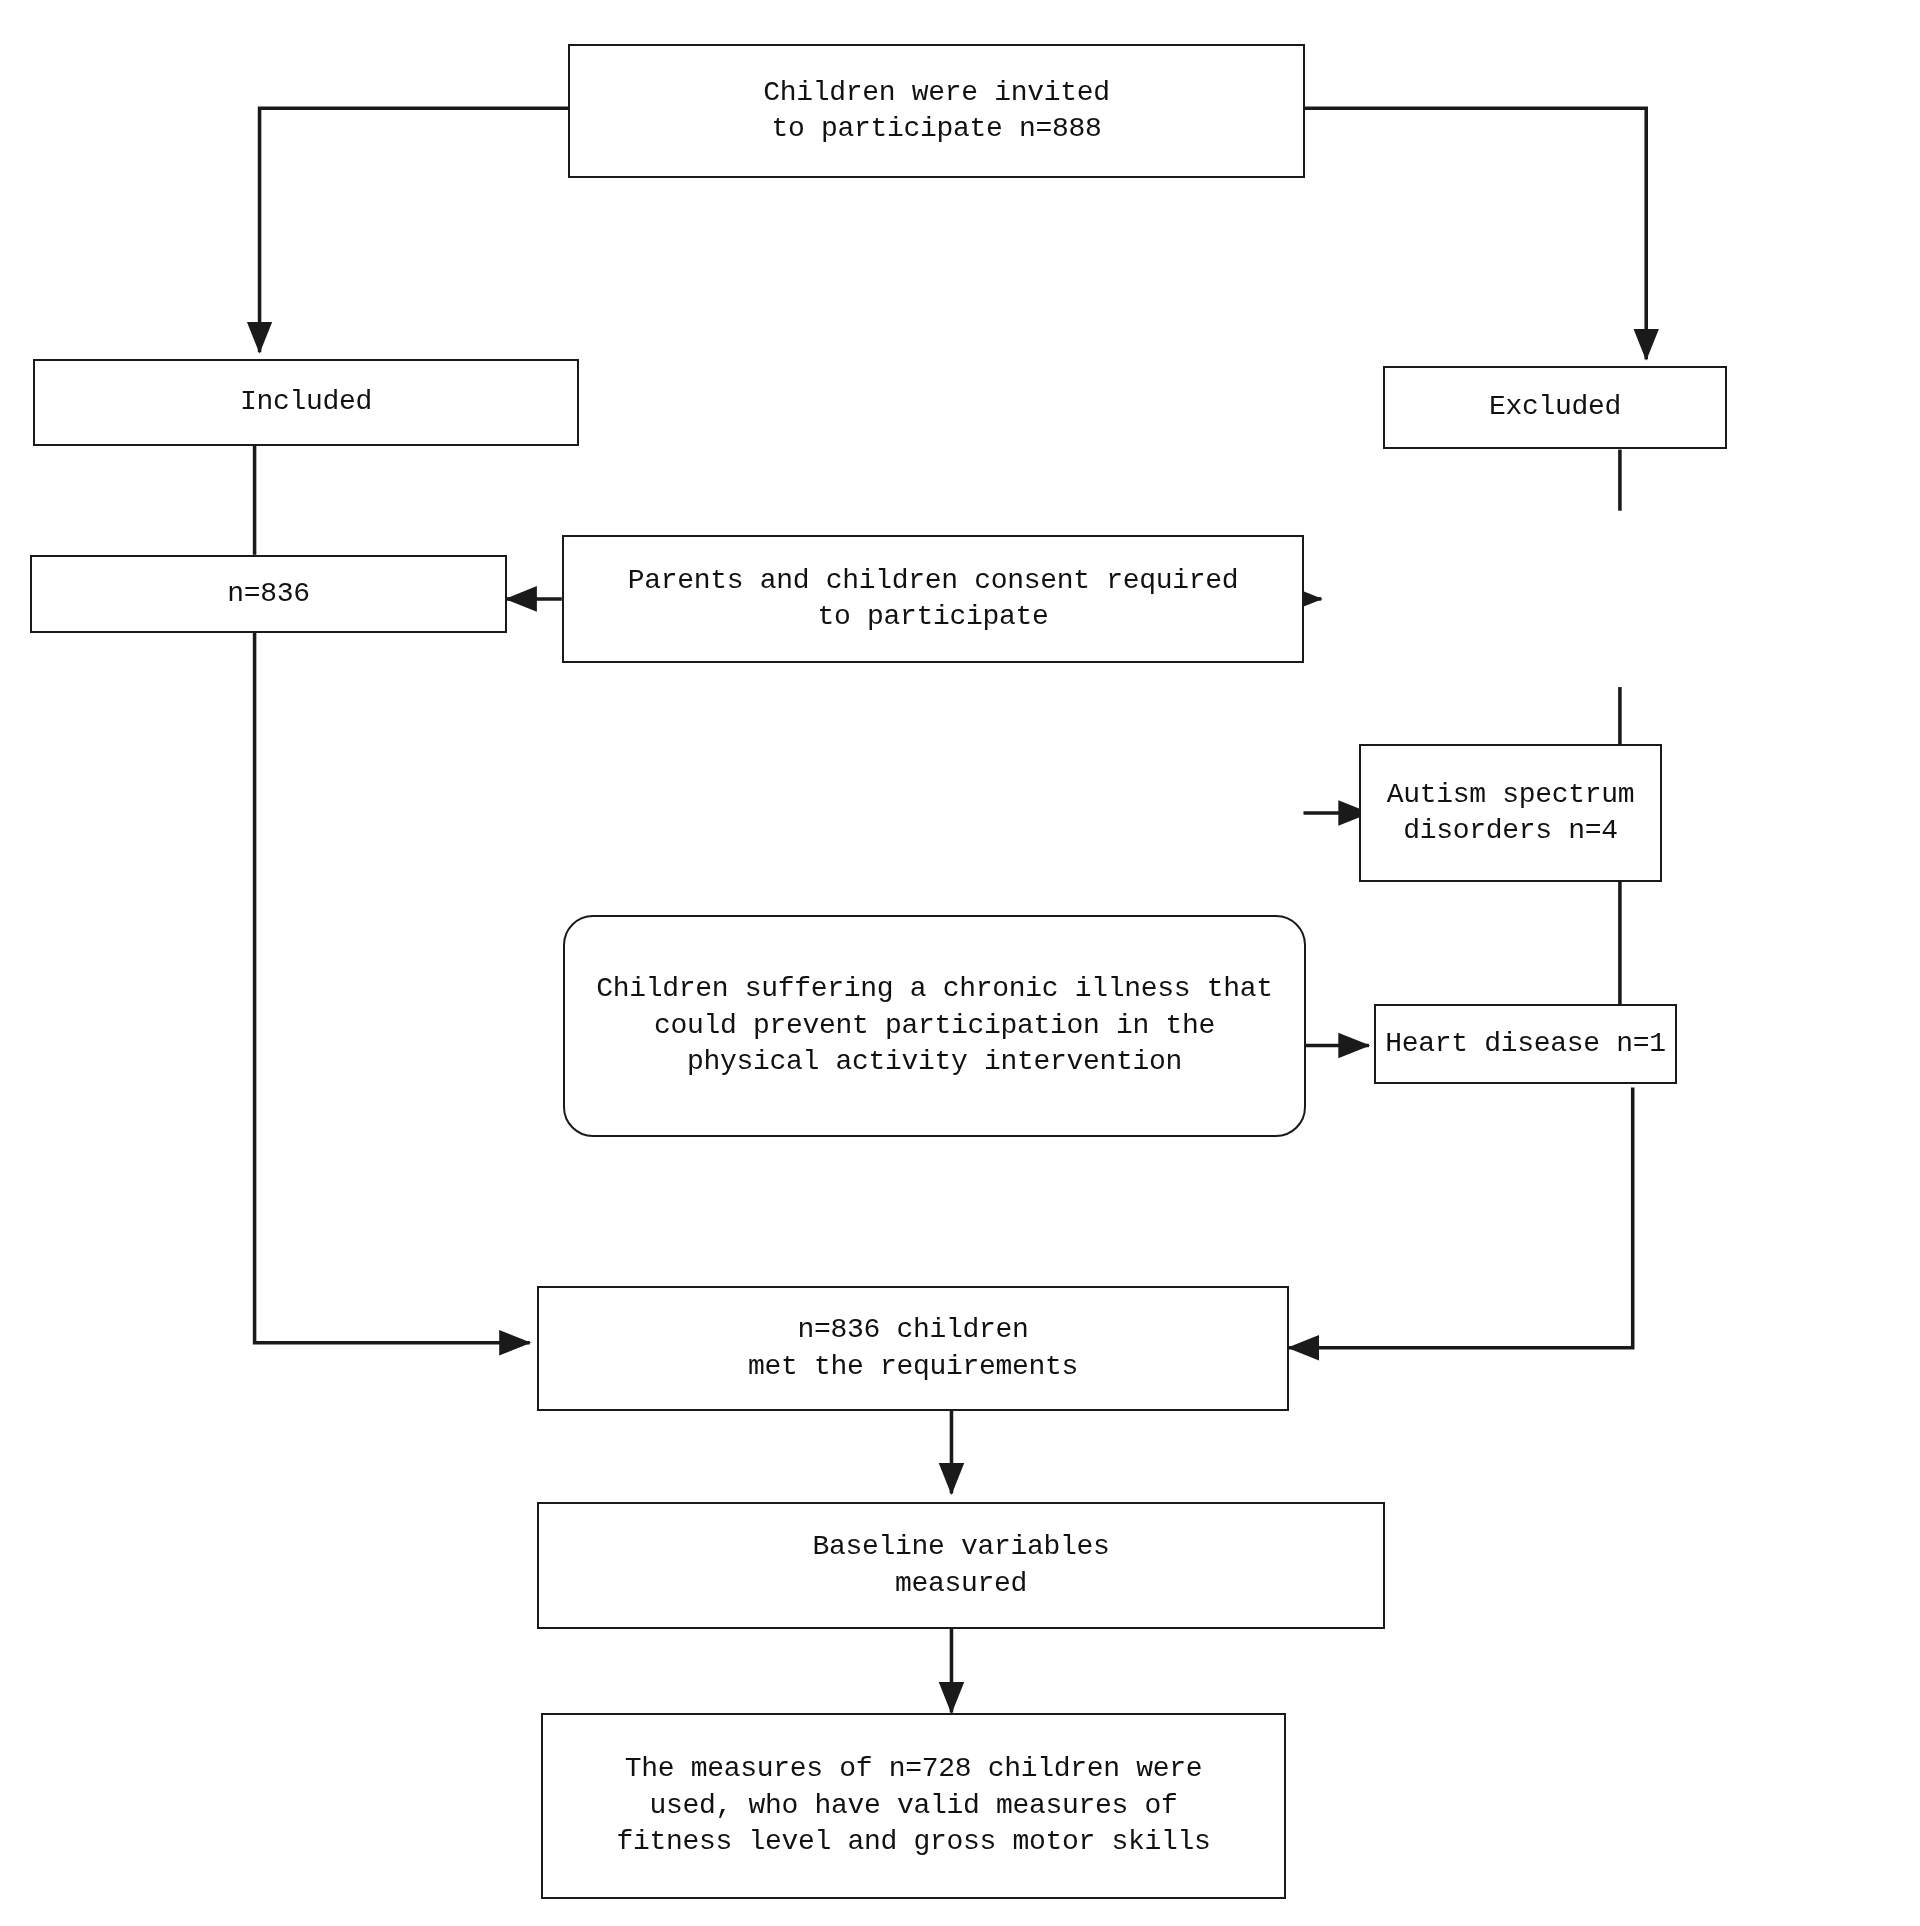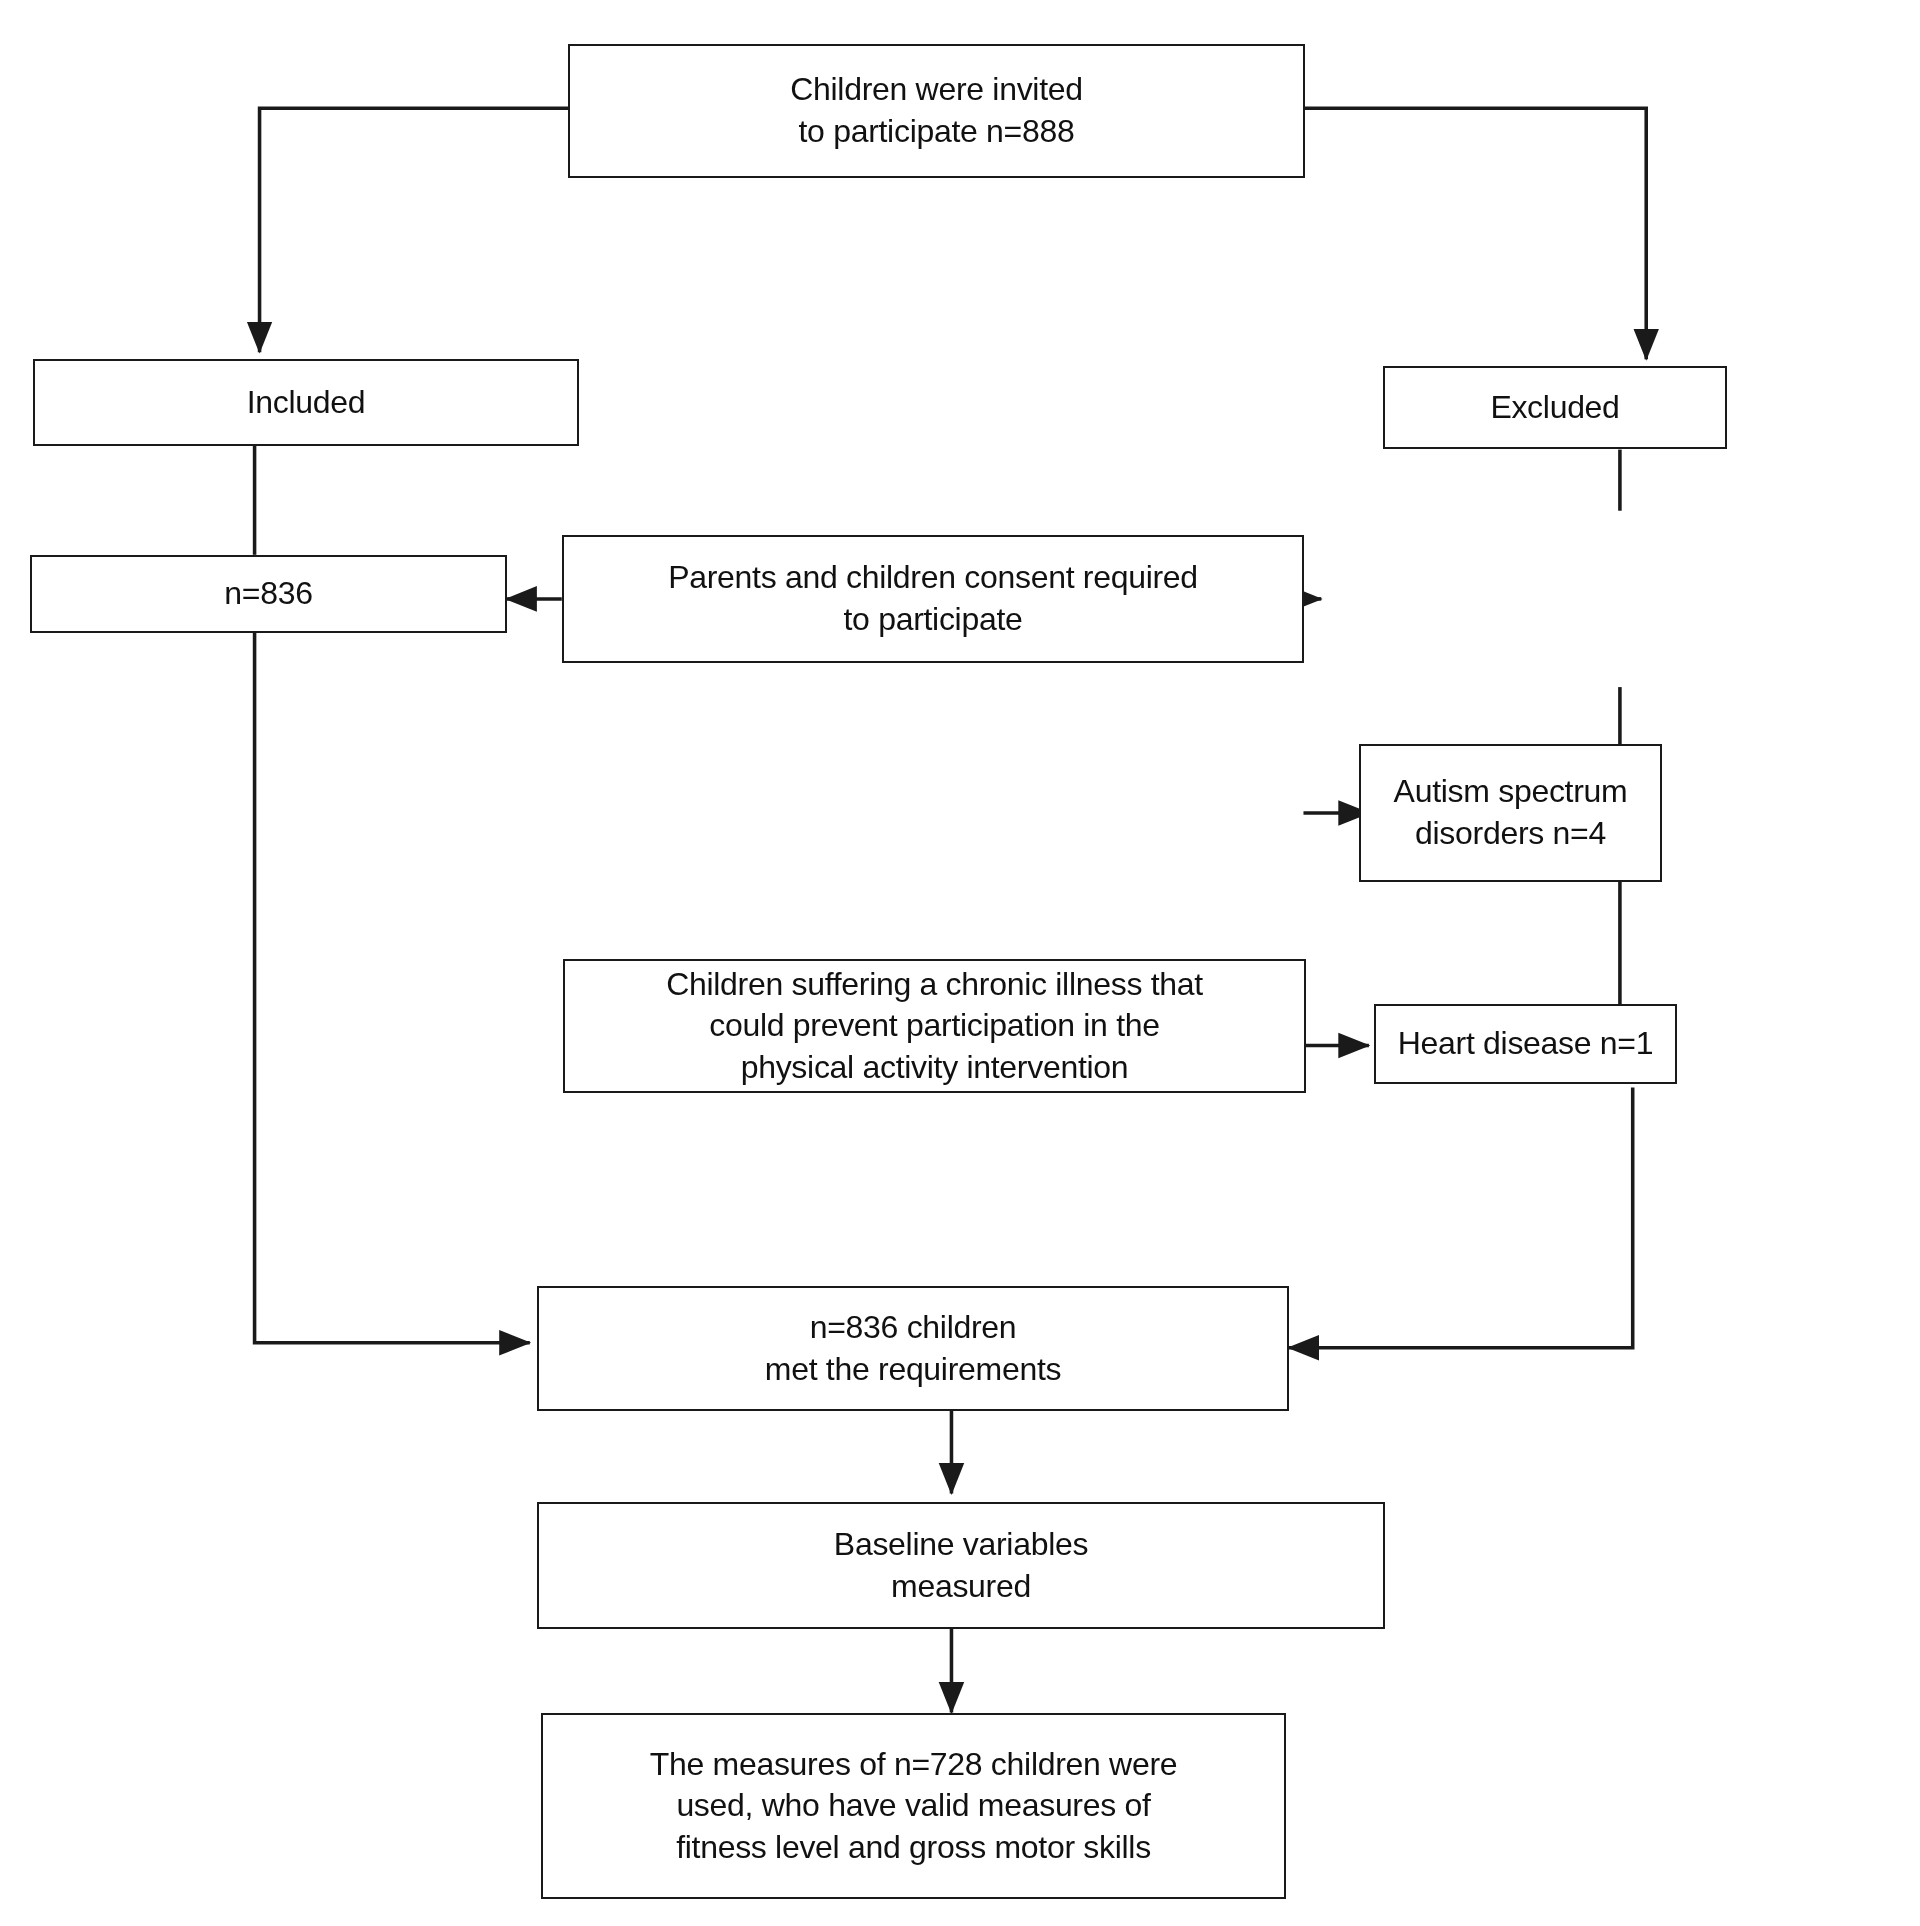--- a/index.html
+++ b/index.html
@@ -19,24 +19,25 @@
     position: absolute;
     box-sizing: border-box;
     border: 2.8px solid #1a1a1a;
     background: #ffffff;
     display: flex;
     flex-direction: column;
     align-items: center;
     justify-content: center;
     text-align: right;
     color: #111111;
-    font-size: 32px;
+    font-size: 28px;
     line-height: 1.30;
     letter-spacing: -0.3px;
     z-index: 3;
+    font-family: Liberation Mono, monospace;
   }
   .node .ln { display: block; white-space: nowrap; }
   svg.wires {
     position: absolute;
     left: 0; top: 0;
     width: 1920px;
     height: 1926px;
     z-index: 1;
     pointer-events: none;
   }
@@ -106,21 +107,21 @@
     <span class="ln">to participate</span>
   </div>
 
 
 
   <div class="node" style="left:1359px; top:744px; width:303px; height:138px;">
     <span class="ln">Autism spectrum</span>
     <span class="ln">disorders n=4</span>
   </div>
 
-  <div class="node" style="left:563px; top:959px; width:743px; height:134px;">
+  <div class="node" style="left:563px; top:915px; width:743px; height:222px;border-radius:30px;">
     <span class="ln">Children suffering a chronic illness that</span>
     <span class="ln">could prevent participation  in the</span>
     <span class="ln">physical activity intervention</span>
   </div>
 
   <div class="node" style="left:1374px; top:1004px; width:303px; height:80px;">
     <span class="ln">Heart disease  n=1</span>
   </div>
 
   <div class="node" style="left:537px; top:1286px; width:752px; height:125px;">

